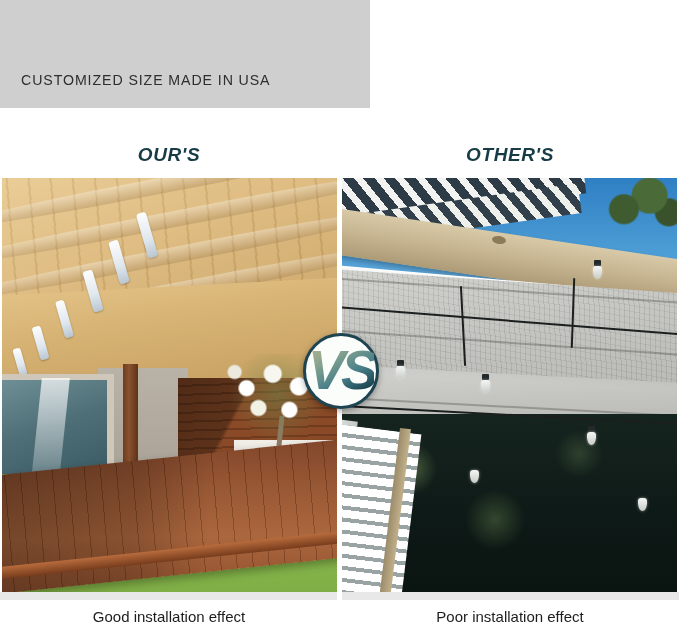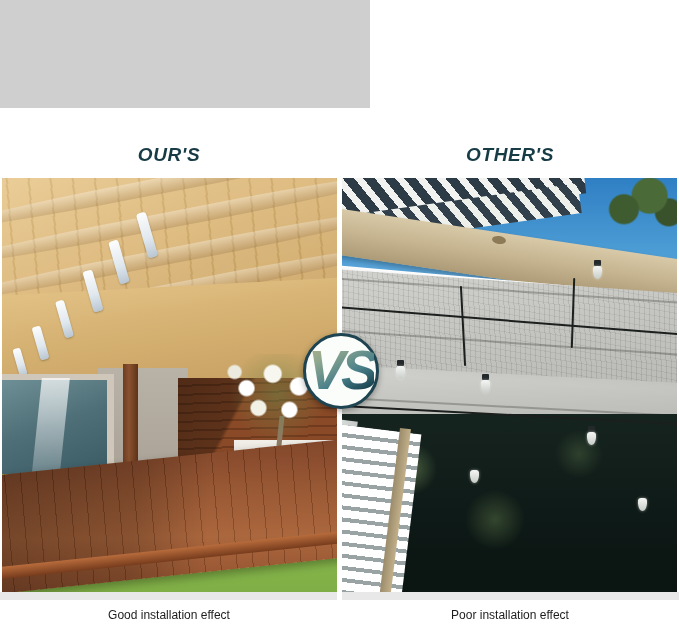--- a/index.html
+++ b/index.html
@@ -382,21 +382,21 @@
   #strip-gap {
     position: absolute;
     left: 337px; top: 592px;
     width: 5px; height: 8px;
     background: #ffffff;
   }
   .caption {
     position: absolute;
     top: 608px;
     color: #1d1d1d;
-    font-size: 12px;
+    font-size: 15px;
     font-weight: 400;
     text-align: center;
   }
   #caption-good { left: 0px;   width: 338px; }
   #caption-poor { left: 341px; width: 338px; }
 
   
   #photo-gutter {
     position: absolute;
     left: 337px; top: 170px;
@@ -404,20 +404,21 @@
     background: #ffffff;
     z-index: 30;
   }
 </style>
 </head>
 <body>
 
 <div id="header-banner">
   <div id="headline">
   </div>
+  <div id="subhead">CUSTOMIZED SIZE MADE IN USA</div>
 </div>
 
 <div class="col-label" id="label-ours">OUR'S</div>
 <div class="col-label" id="label-others">OTHER'S</div>
 
 <div class="photo" id="photo-ours">
   <div class="layer l-sky"></div>
   <div class="layer l-house"></div>
   <div class="layer l-house-roof"></div>
   <div class="layer l-dish"></div>

